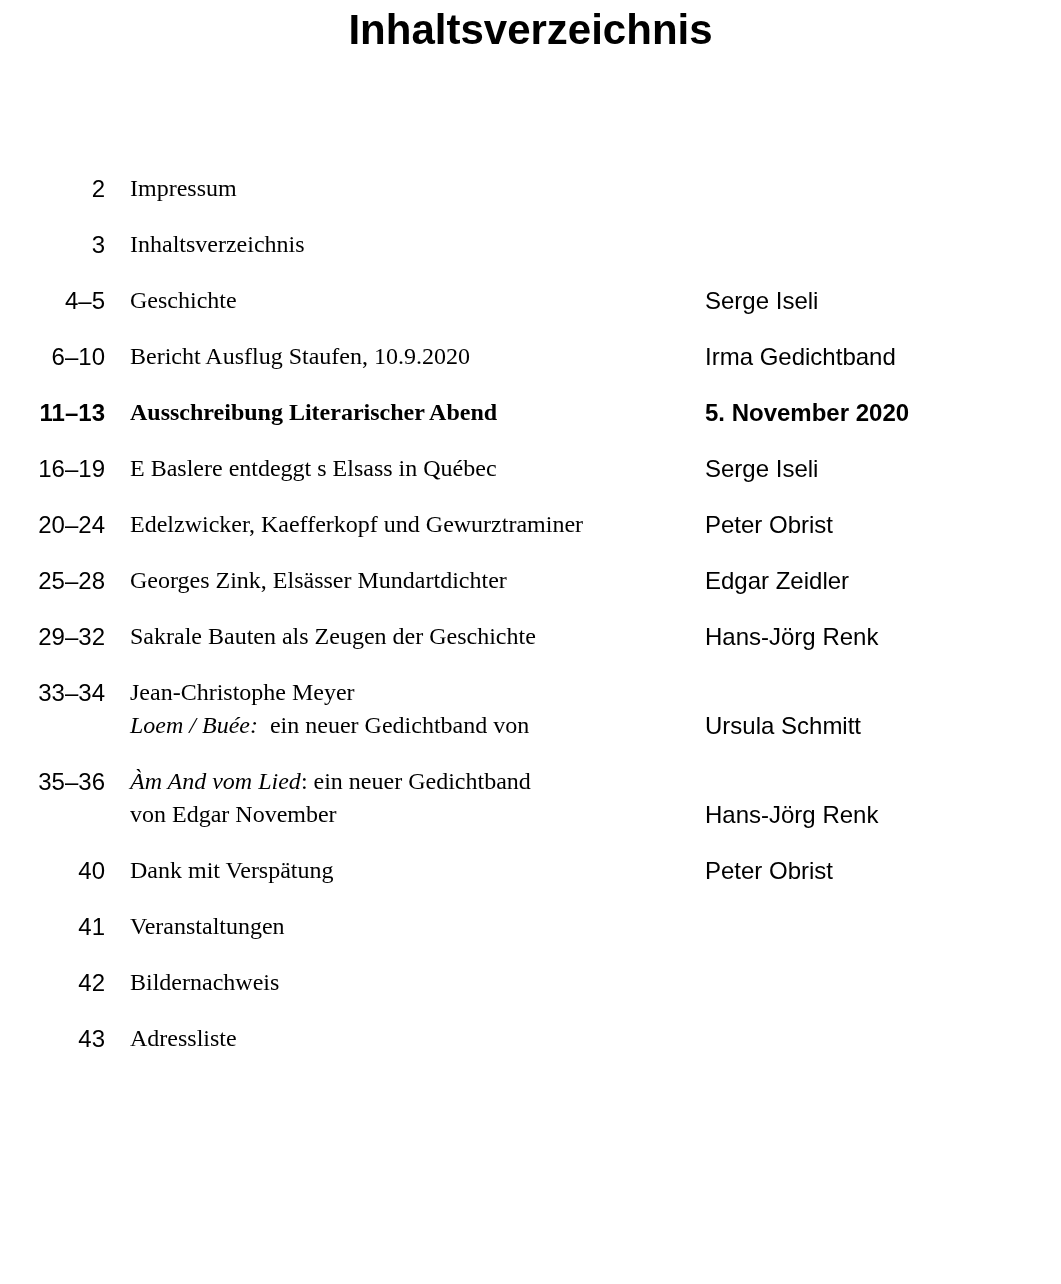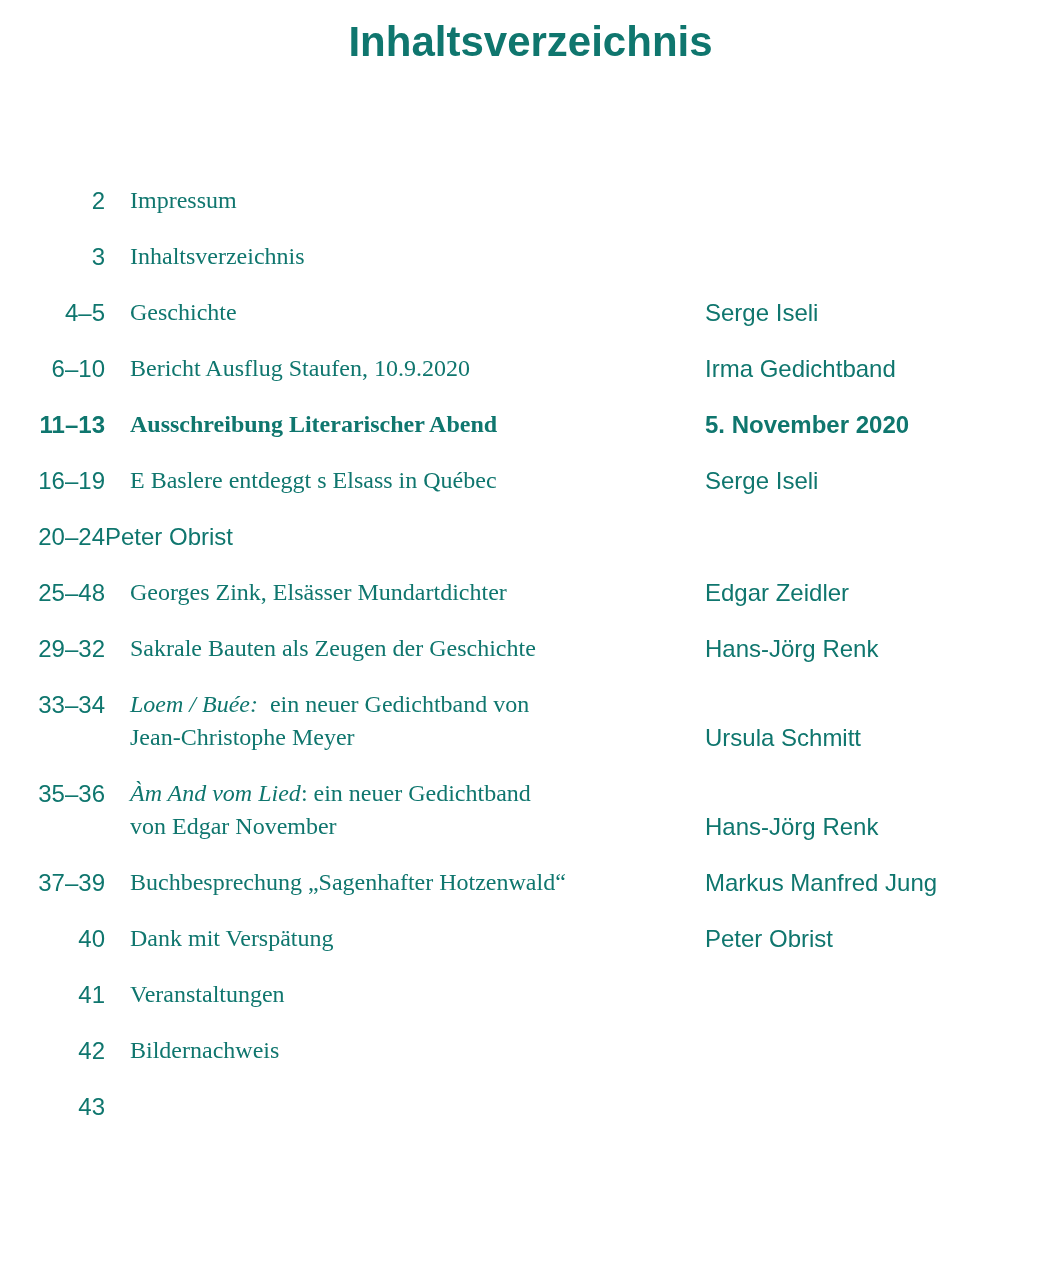--- a/index.html
+++ b/index.html
@@ -5,25 +5,25 @@
   html, body {
     margin: 0;
     padding: 0;
     background: #ffffff;
   }
   .page {
     position: relative;
     width: 1061px;
     height: 1284px;
     background: #ffffff;
-    color: #0f766e;
+    color: #000000;
     font-family: "Liberation Sans", sans-serif;
     overflow: hidden;
     box-sizing: border-box;
-    padding-top: 16px;
+    padding-top: 4px;
   }
   .title {
     margin: 0;
     text-align: center;
     font-size: 42px;
     line-height: 52px;
     font-weight: 700;
     letter-spacing: 0px;
   }
   .rows {
@@ -106,64 +106,60 @@
   <div class="row">
     <div class="pages">16–19</div>
     <div class="titlecell">
           <div><span>E Baslere entdeggt s Elsass in Québec</span></div>
         </div>
     <div class="author">Serge Iseli</div>
   </div>
 
   <div class="row">
     <div class="pages">20–24</div>
+    <div class="titlecell">
+          <div><span>Edelzwicker, Kaefferkopf und Gewurztraminer</span></div>
+        </div>
     <div class="author">Peter Obrist</div>
   </div>
 
   <div class="row">
-    <div class="pages">25–48</div>
+    <div class="pages">25–28</div>
     <div class="titlecell">
           <div><span>Georges Zink, Elsässer Mundartdichter</span></div>
         </div>
     <div class="author">Edgar Zeidler</div>
   </div>
 
   <div class="row">
     <div class="pages">29–32</div>
     <div class="titlecell">
           <div><span>Sakrale Bauten als Zeugen der Geschichte</span></div>
         </div>
     <div class="author">Hans-Jörg Renk</div>
   </div>
 
   <div class="row">
     <div class="pages">33–34</div>
     <div class="titlecell">
+          <div><span>Jean-Christophe Meyer</span></div>
           <div><span class="italic">Loem / Buée:</span><span>&nbsp; ein neuer Gedichtband von</span></div>
-          <div><span>Jean-Christophe Meyer</span></div>
         </div>
     <div class="author">Ursula Schmitt</div>
   </div>
 
   <div class="row">
     <div class="pages">35–36</div>
     <div class="titlecell">
           <div><span class="italic">Àm And vom Lied</span><span>: ein neuer Gedichtband</span></div>
           <div><span>von Edgar November</span></div>
         </div>
     <div class="author">Hans-Jörg Renk</div>
   </div>
 
-  <div class="row">
-    <div class="pages">37–39</div>
-    <div class="titlecell">
-          <div><span>Buchbesprechung „Sagenhafter Hotzenwald“</span></div>
-        </div>
-    <div class="author">Markus Manfred Jung</div>
-  </div>
 
   <div class="row">
     <div class="pages">40</div>
     <div class="titlecell">
           <div><span>Dank mit Verspätung</span></div>
         </div>
     <div class="author">Peter Obrist</div>
   </div>
 
   <div class="row">
@@ -177,16 +173,19 @@
   <div class="row">
     <div class="pages">42</div>
     <div class="titlecell">
           <div><span>Bildernachweis</span></div>
         </div>
     <div class="author"></div>
   </div>
 
   <div class="row">
     <div class="pages">43</div>
+    <div class="titlecell">
+          <div><span>Adressliste</span></div>
+        </div>
     <div class="author"></div>
   </div>
 </div>
 </div>
 
 </body></html>

